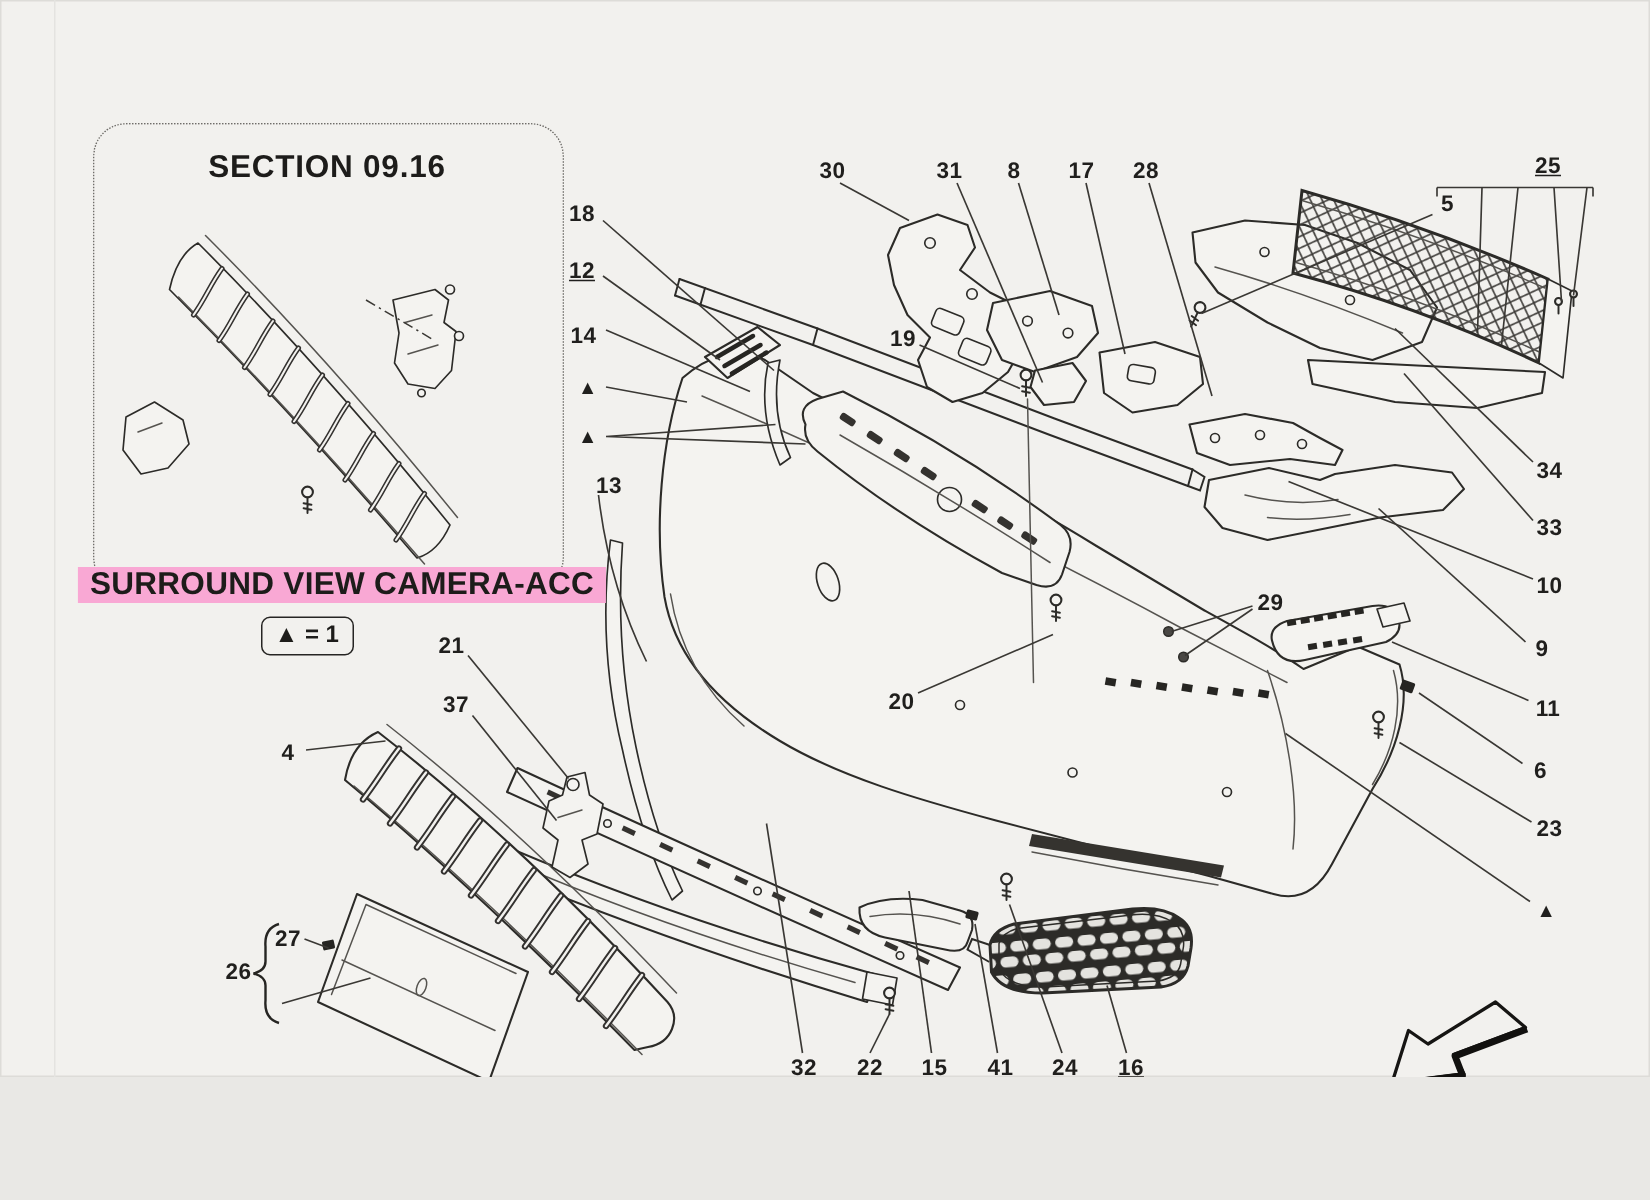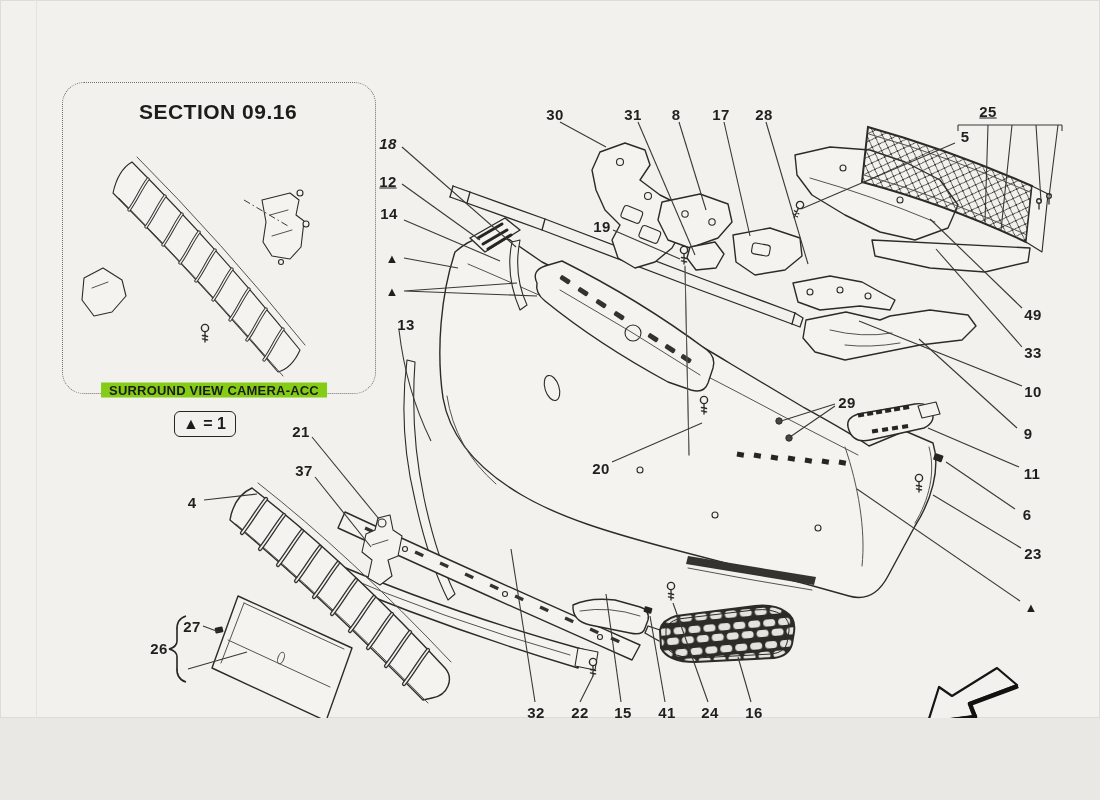--- a/index.html
+++ b/index.html
@@ -20,23 +20,23 @@
   .inset-box{
     position:absolute;left:62px;top:82px;width:312px;height:310px;
     border:1.7px dotted #6f6d69;border-radius:22px;z-index:2;
   }
   .inset-title{
     position:absolute;left:218px;top:112px;transform:translate(-50%,-50%);
     font-weight:700;font-size:21px;color:#1d1c1a;letter-spacing:.5px;
     white-space:nowrap;z-index:3;
   }
   .inset-caption{
-    position:absolute;left:214px;top:390px;transform:translate(-50%,-50%);
-    font-weight:700;font-size:13px;color:#1d1c1a;letter-spacing:.2px;
-    background:#84cc16;padding:0 8px;white-space:nowrap;z-index:3;
+    position:absolute;left:228px;top:390px;transform:translate(-50%,-50%);
+    font-weight:700;font-size:21px;color:#1d1c1a;letter-spacing:.2px;
+    background:#f9a8d4;padding:0 8px;white-space:nowrap;z-index:3;
   }
   .legend-box{
     position:absolute;left:174px;top:411px;
     border:1.8px solid #262523;border-radius:6px;
     padding:3px 9px 3px 8px;font-weight:700;font-size:16px;color:#1d1c1a;
     z-index:3;white-space:nowrap;
   }
   .scan-line{position:absolute;left:36px;top:0;width:1px;height:800px;background:#e4e3e0;z-index:1;}
 </style>
 </head>
@@ -385,35 +385,35 @@
 
   <div class="inset-box"></div>
   <div class="inset-title">SECTION 09.16</div>
   <div class="inset-caption">SURROUND VIEW CAMERA-ACC</div>
 
   <div class="legend-box">
     <span>▲ = 1</span>
   </div>
 
   <div id="callouts">
-      <div class="callout" style="left: 388px; top: 143px; font-style: italic;">18</div>
+      <div class="callout" style="left: 388px; top: 143px;">18</div>
       <div class="callout" style="left: 388px; top: 181px; text-decoration: underline;">12</div>
-      <div class="callout" style="left: 389px; top: 213px;">14</div>
+      <div class="callout" style="left: 389px; top: 224px;">14</div>
       <div class="callout tri" style="left: 392px; top: 258px;">▲</div>
       <div class="callout tri" style="left: 392px; top: 291px;">▲</div>
       <div class="callout" style="left: 390px; top: 324px; margin-left: 16px;">13</div>
       <div class="callout" style="left: 555px; top: 114px;">30</div>
       <div class="callout" style="left: 633px; top: 114px;">31</div>
       <div class="callout" style="left: 676px; top: 114px;">8</div>
       <div class="callout" style="left: 721px; top: 114px;">17</div>
       <div class="callout" style="left: 764px; top: 114px;">28</div>
       <div class="callout" style="left: 602px; top: 226px;">19</div>
       <div class="callout" style="left: 965px; top: 136px;">5</div>
-      <div class="callout" style="left: 988px; top: 111px; text-decoration: underline;">25</div>
-      <div class="callout" style="left: 1033px; top: 314px;">49</div>
+      <div class="callout" style="left: 1032px; top: 111px; text-decoration: underline;">25</div>
+      <div class="callout" style="left: 1033px; top: 314px;">34</div>
       <div class="callout" style="left: 1033px; top: 352px;">33</div>
       <div class="callout" style="left: 1033px; top: 391px;">10</div>
       <div class="callout" style="left: 1028px; top: 433px;">9</div>
       <div class="callout" style="left: 1032px; top: 473px;">11</div>
       <div class="callout" style="left: 1027px; top: 514px;">6</div>
       <div class="callout" style="left: 1033px; top: 553px;">23</div>
       <div class="callout tri" style="left: 1031px; top: 607px;">▲</div>
       <div class="callout" style="left: 847px; top: 402px;">29</div>
       <div class="callout" style="left: 601px; top: 468px;">20</div>
       <div class="callout" style="left: 192px; top: 502px;">4</div>

